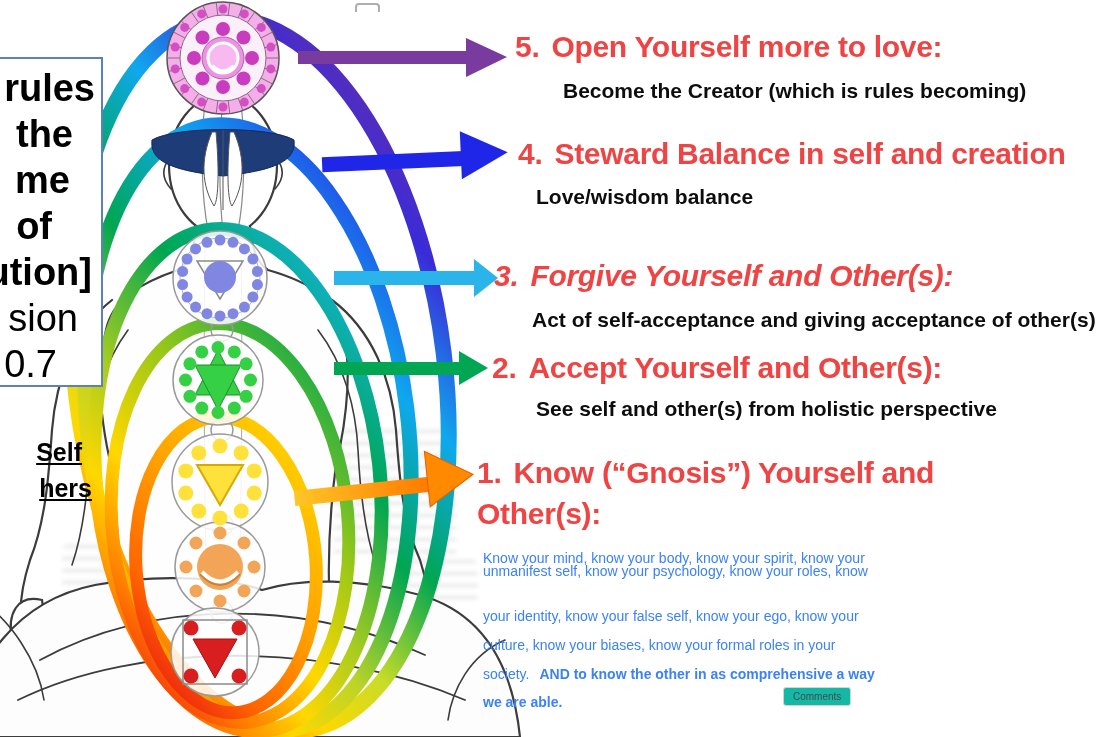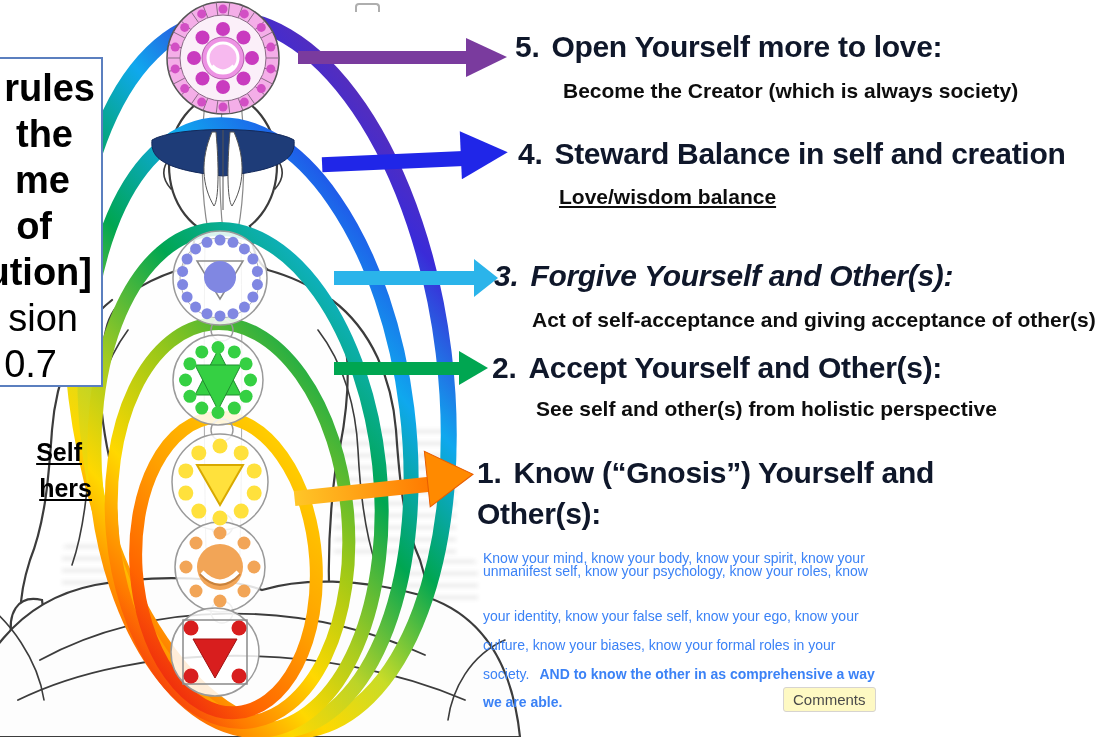--- a/index.html
+++ b/index.html
@@ -26,36 +26,36 @@
   .lb-line:nth-child(3){padding-right:31px;}
   .lb-line:nth-child(4){padding-right:49px;}
   .lb-line:nth-child(5){padding-right:9px;}
   .lb-line:nth-child(6){padding-right:23px;}
   .lb-line:nth-child(7){padding-right:44px;}
   .self-label{
     position:absolute;z-index:2;font-size:25px;font-weight:bold;color:#000;
     text-decoration:underline;text-align:right;white-space:nowrap;
   }
   
-  .step-title{position:absolute;z-index:2;font-weight:bold;font-size:30px;letter-spacing:-.3px;white-space:nowrap;color:#0f172a;}
+  .step-title{position:absolute;z-index:2;font-weight:bold;font-size:30px;letter-spacing:-.3px;white-space:nowrap;color:#ef4444;}
   .step-title .num{margin-right:12px;}
   .step-sub{position:absolute;z-index:2;font-weight:bold;font-size:21px;white-space:nowrap;color:#0d0d0d;}
   #step1-title{white-space:normal;width:480px;line-height:1.38;}
   .para-line{position:absolute;z-index:2;font-size:14px;line-height:25px;white-space:nowrap;color:#3b82f6;}
   .para-line .bold{font-weight:bold;margin-top:7px;}
   .para-line .gap{display:inline-block;width:10px;}
   
   .rotate-handle{
     position:absolute;left:355px;top:3px;width:21px;height:7px;z-index:3;
     border:2.5px solid #aeaeae;border-bottom:none;border-radius:4px 4px 0 0;background:transparent;
   }
   .comments-btn{
     position:absolute;left:783px;top:687px;z-index:3;
-    background:#fef9c3;border:1px solid #d7d4d0;border-radius:3px;
-    font-size:15px;color:#4a4a4a;padding:3px 9px;white-space:nowrap;cursor:pointer;
+    background:#14b8a6;border:1px solid #d7d4d0;border-radius:3px;
+    font-size:10px;color:#4a4a4a;padding:3px 9px;white-space:nowrap;cursor:pointer;
   }
 </style>
 </head>
 <body>
 
 <div class="blurtext" style="left:62px;top:545px;width:145px;height:150px;"></div>
 <div class="blurtext" style="left:334px;top:430px;width:122px;height:128px;"></div>
 <div class="blurtext" style="left:406px;top:560px;width:72px;height:48px;"></div>
 
 <svg id="scene" width="1108" height="737" viewBox="0 0 1108 737">
@@ -333,26 +333,26 @@
   <div class="lb-line reg">sion</div>
   <div class="lb-line reg">0.7</div>
 </div>
 
 <div class="self-label" style="left:-60px;top:438px;width:142px;">Self</div>
 <div class="self-label" style="left:-60px;top:474px;width:152px;">hers</div>
 
 <div class="step-title" style="left:515px;top:30px;">
   <span class="num">5.</span><span>Open Yourself more to love:</span>
 </div>
-<div class="step-sub" style="left:563px;top:79px;">Become the Creator (which is always society)</div>
+<div class="step-sub" style="left:563px;top:79px;">Become the Creator (which is rules becoming)</div>
 
 <div class="step-title" style="left:518px;top:137px;">
   <span class="num">4.</span><span>Steward Balance in self and creation</span>
 </div>
-<div class="step-sub" style="left:559px;top:185px;text-decoration:underline;">Love/wisdom balance</div>
+<div class="step-sub" style="left:536px;top:185px;">Love/wisdom balance</div>
 
 <div class="step-title" style="left:494px;top:259px;font-style:italic;">
   <span class="num">3.</span><span>Forgive Yourself and Other(s):</span>
 </div>
 <div class="step-sub" style="left:532px;top:308px;">Act of self-acceptance and giving acceptance of other(s)</div>
 
 <div class="step-title" style="left:492px;top:351px;">
   <span class="num">2.</span><span>Accept Yourself and Other(s):</span>
 </div>
 <div class="step-sub" style="left:536px;top:397px;">See self and other(s) from holistic perspective</div>

